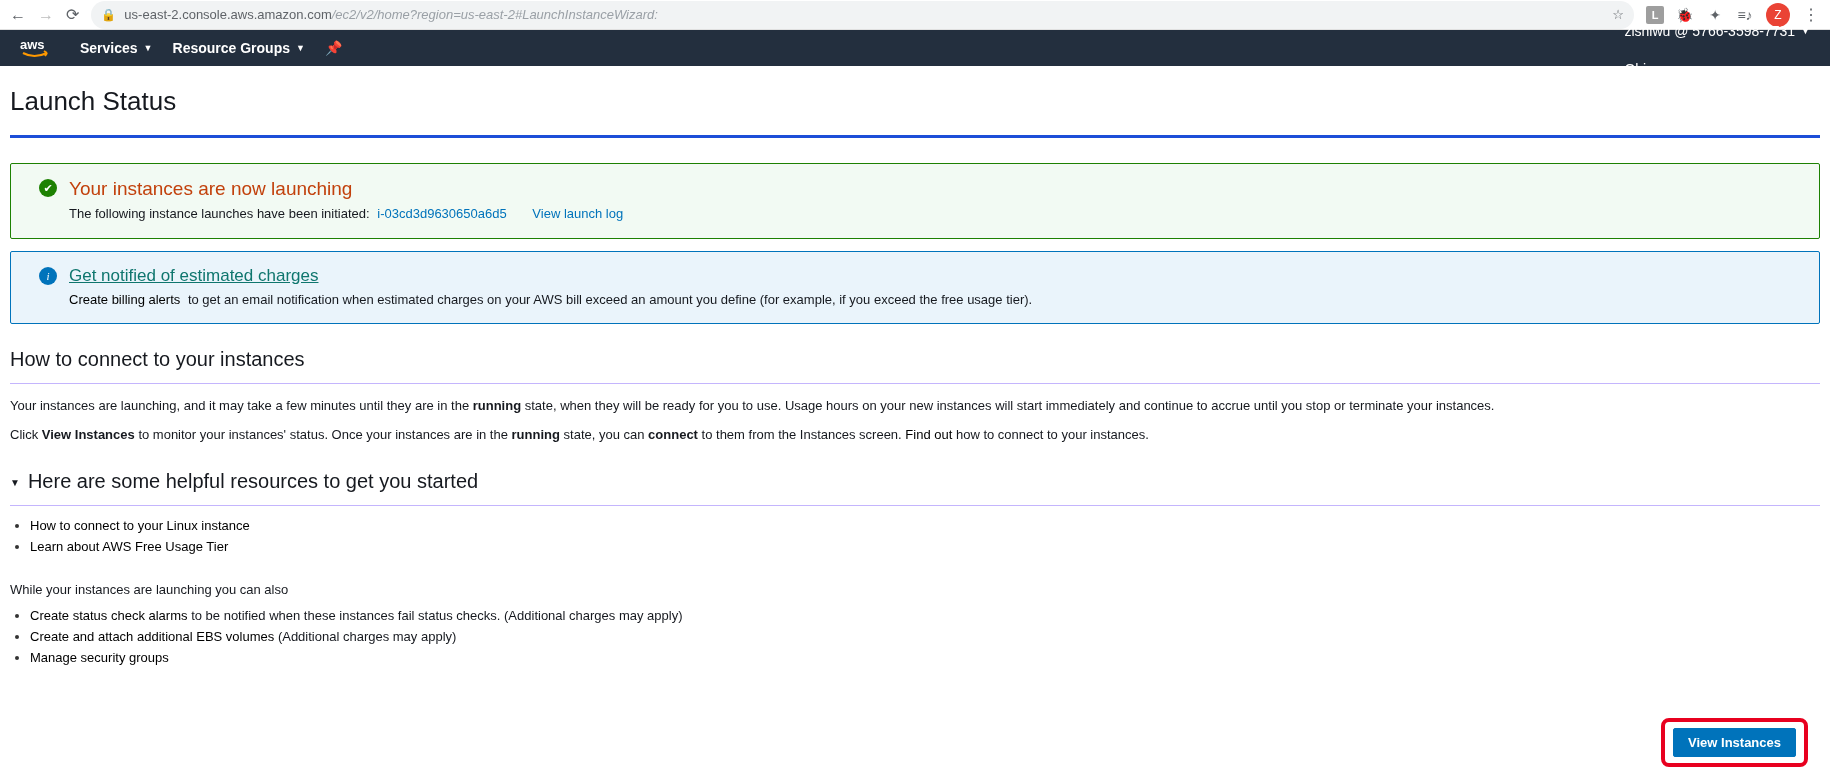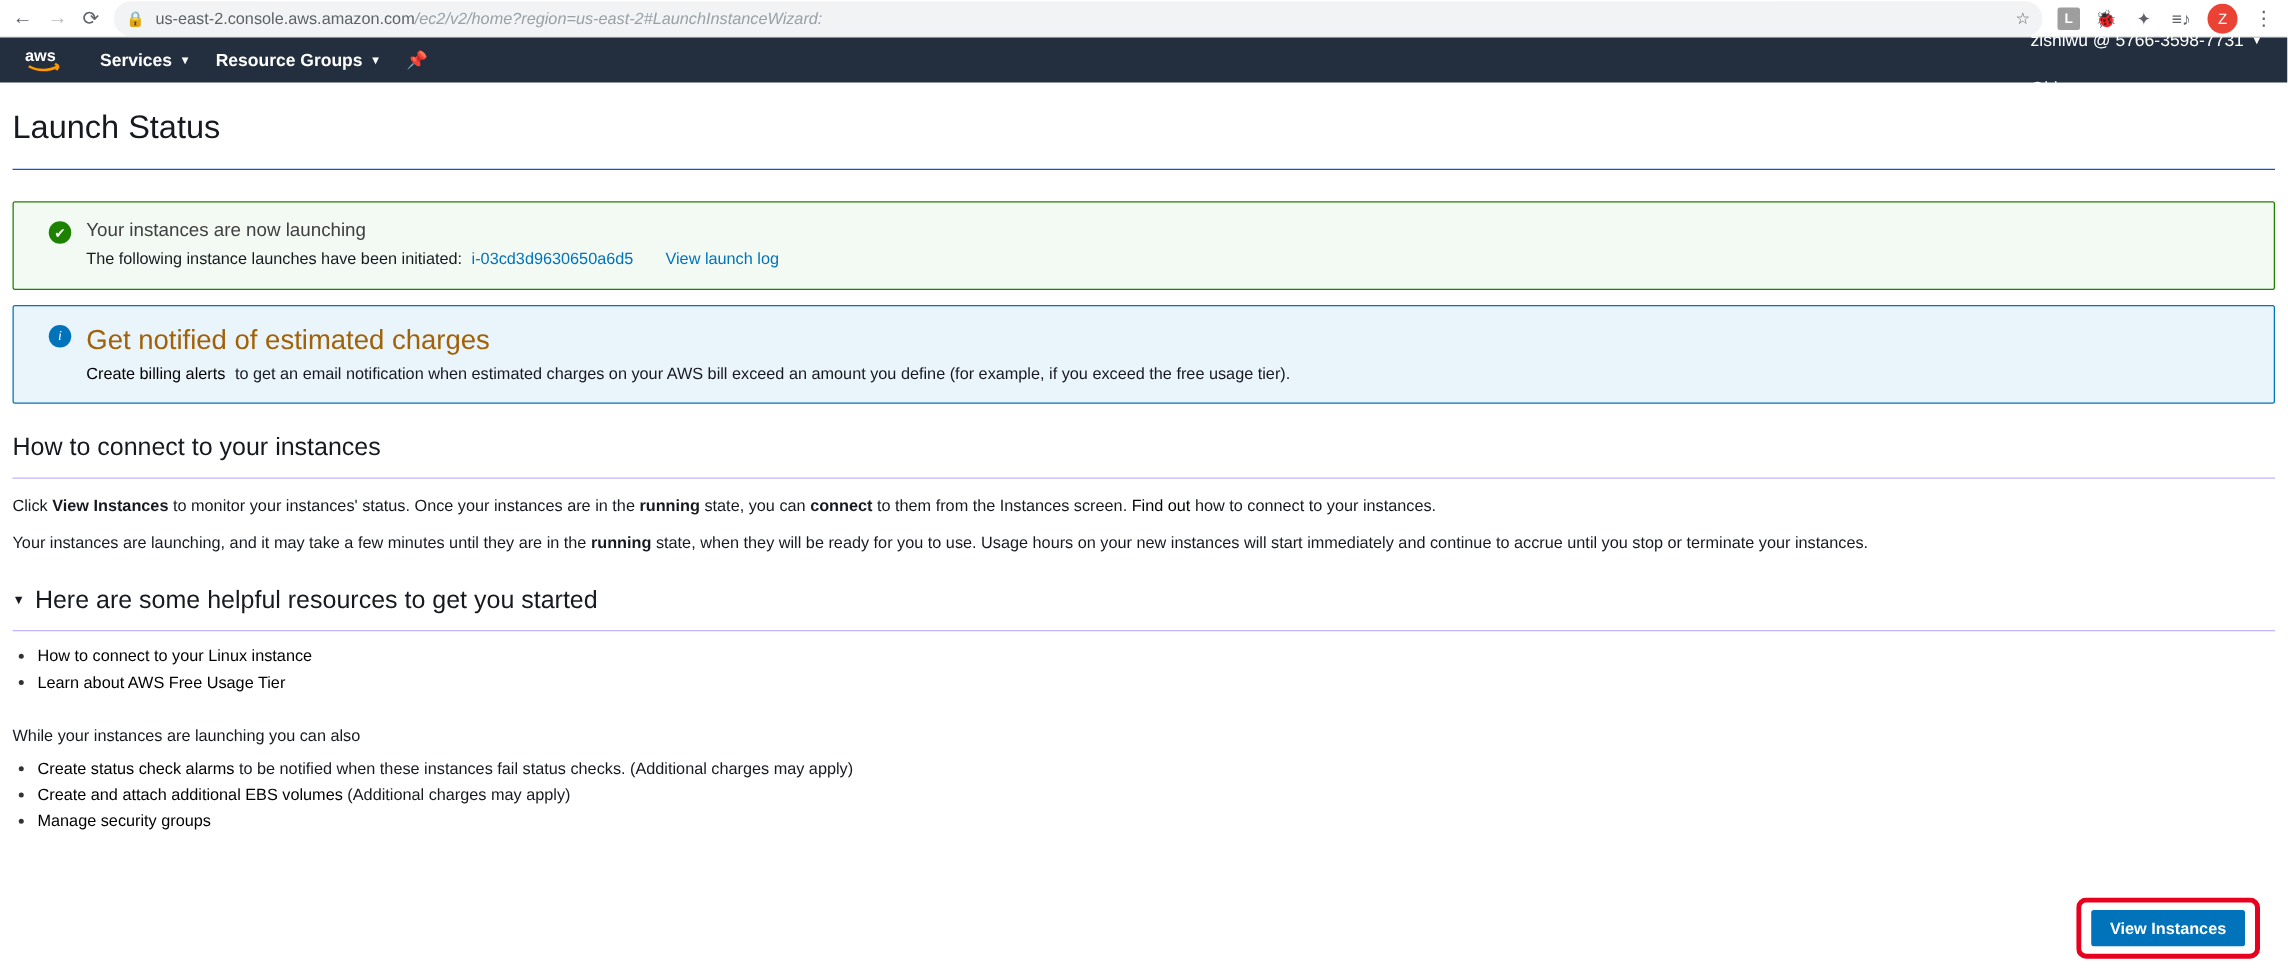--- a/index.html
+++ b/index.html
@@ -29,30 +29,30 @@
   .menu-item { display: flex; align-items: center; gap: 6px; font-size: 14px; color: #fff; cursor: pointer; }
   .menu-item.bold { font-weight: bold; }
   .caret-down { font-size: 9px; }
   .pin-icon { font-size: 14px; cursor: pointer; }
   .spacer { flex: 1; }
   .bell-icon { font-size: 16px; cursor: pointer; }
   .right-menu { display: flex; align-items: flex-start; gap: 22px; font-size: 13px; flex-direction: column; }
 
   
   .content { padding: 20px 10px 80px 10px; }
-  .page-title { font-size: 26px; font-weight: 400; color: #16191f; padding-bottom: 18px; border-bottom: 1px solid #1d4ed8; margin-bottom: 25px; }
+  .page-title { font-size: 26px; font-weight: 400; color: #16191f; padding-bottom: 18px; border-bottom: 3px solid #1d4ed8; margin-bottom: 25px; }
 
   .alert { border: 1px solid; border-radius: 2px; padding: 14px 18px 14px 58px; position: relative; margin-bottom: 12px; }
   .alert-icon { position: absolute; left: 28px; top: 15px; width: 18px; height: 18px; border-radius: 50%; display: flex; align-items: center; justify-content: center; color: #fff; font-size: 11px; }
   .alert-success { background: #f2faf3; border-color: #1d8102; }
   .alert-success .alert-icon { background: #1d8102; }
-  .alert-success .alert-title { color: #404040; font-size: 15px; }
+  .alert-success .alert-title { color: #c2410c; font-size: 19px; }
   .alert-info { background: #eaf4fb; border-color: #0073bb; }
   .alert-info .alert-icon { background: #0073bb; font-style: italic; font-family: Georgia, serif; }
-  .alert-info .alert-title { color: #a16207; font-size: 22px; }
+  .alert-info .alert-title { color: #0f766e; font-size: 17px; text-decoration: underline; }
   .alert-body { font-size: 13px; color: #16191f; margin-top: 4px; line-height: 1.5; }
   .alert-body .link-inline { color: #0073bb; margin-left: 4px; }
 
   .section-heading { font-size: 20px; font-weight: 400; color: #16191f; margin-top: 24px; padding-bottom: 12px; border-bottom: 1px solid #c4b5fd; margin-bottom: 12px; }
   .section-heading.with-caret::before { content: "▼"; font-size: 10px; margin-right: 8px; vertical-align: middle; }
   .para { font-size: 13px; color: #16191f; line-height: 1.6; margin-bottom: 8px; }
   .para b { font-weight: bold; }
 
   .link-columns { display: flex; gap: 120px; margin: 10px 0 20px 0; }
   .link-list { list-style: disc; padding-left: 20px; }
@@ -151,26 +151,26 @@
     <div class="alert-title">Get notified of estimated charges</div>
     <div class="alert-body">
       <a>Create billing alerts</a>
       <span style="margin-left:4px;">to get an email notification when estimated charges on your AWS bill exceed an amount you define (for example, if you exceed the free usage tier).</span>
     </div>
   </div>
 
   <h2 class="section-heading">How to connect to your instances</h2>
 
   <p class="para">
+    <span>Your instances are launching, and it may take a few minutes until they are in the </span><b>running</b><span> state, when they will be ready for you to use. Usage hours on your new instances will start immediately and continue to accrue until you stop or terminate your instances.</span>
+  </p>
+  <p class="para">
     <span>Click </span><b>View Instances</b><span> to monitor your instances' status. Once your instances are in the </span><b>running</b><span> state, you can </span><b>connect</b><span> to them from the Instances screen. </span>
     <a>Find out</a>
     <span> how to connect to your instances.</span>
-  </p>
-  <p class="para">
-    <span>Your instances are launching, and it may take a few minutes until they are in the </span><b>running</b><span> state, when they will be ready for you to use. Usage hours on your new instances will start immediately and continue to accrue until you stop or terminate your instances.</span>
   </p>
 
   <h2 class="section-heading with-caret">Here are some helpful resources to get you started</h2>
 
   <div class="link-columns">
     <ul class="link-list">
       <li><a>How to connect to your Linux instance</a></li>
       <li><a>Learn about AWS Free Usage Tier</a></li>
     </ul>
   </div>

